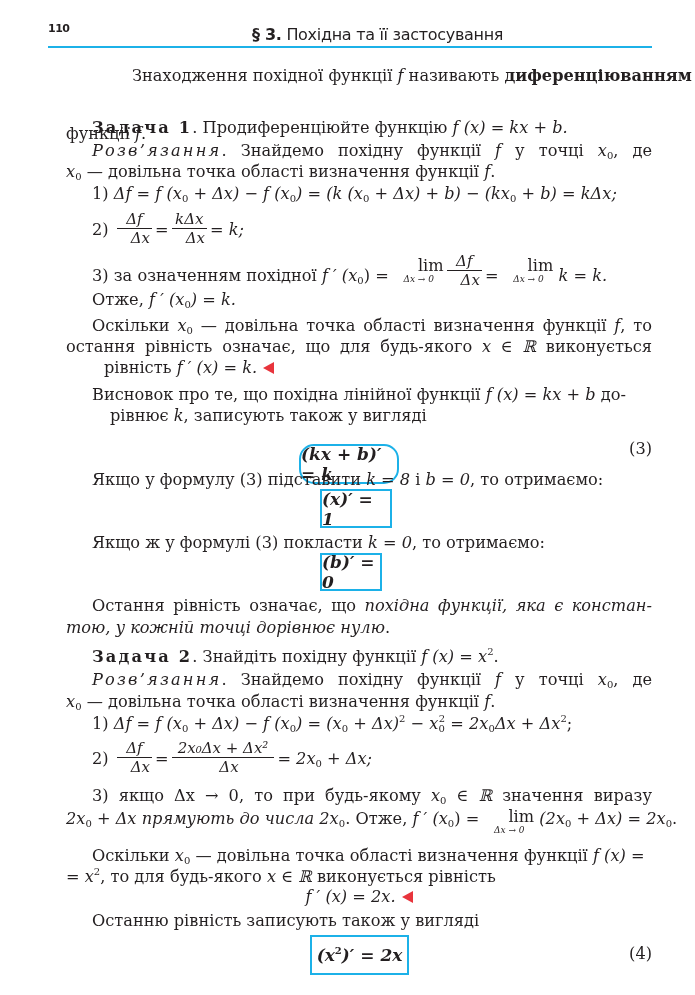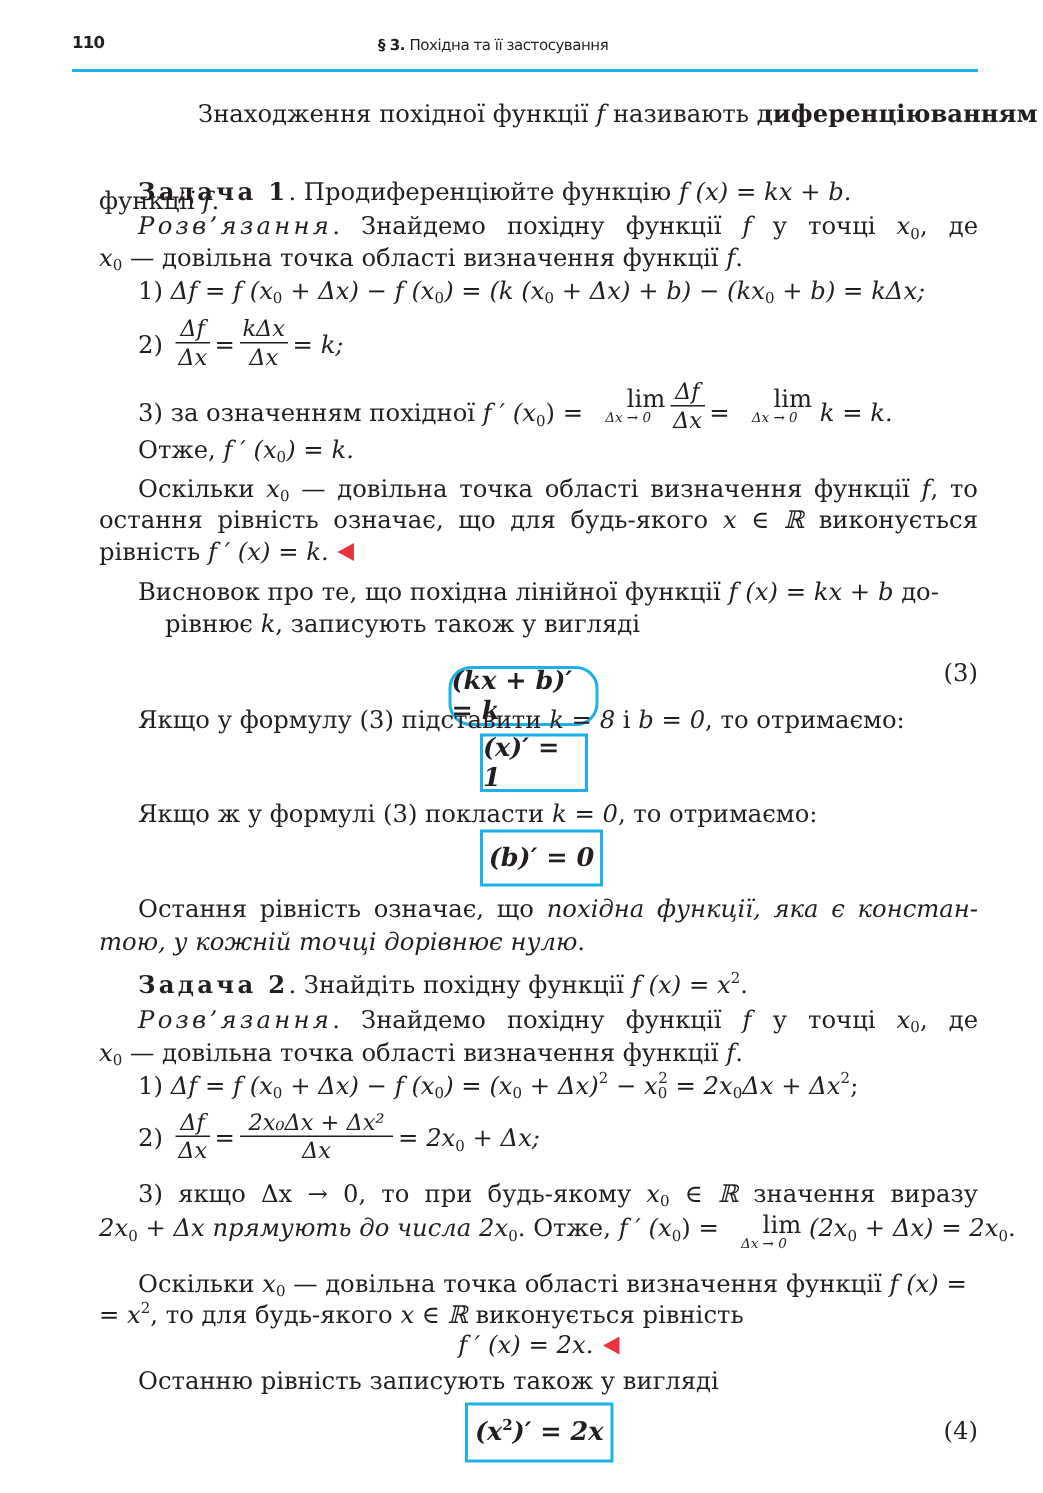--- a/index.html
+++ b/index.html
@@ -1,34 +1,34 @@
 <!DOCTYPE html>
 <html><head>
 <meta charset="utf-8">
 <style>
   html, body { margin:0; padding:0; background:#ffffff; }
   body { width:695px; height:995px; position:relative; overflow:hidden;
          font-family:"DejaVu Serif", "Liberation Serif", serif; color:#231f20; }
   .hdr-num { position:absolute; left:48px; top:22px; font-family:"DejaVu Sans","Liberation Sans",sans-serif;
              font-weight:bold; font-size:11px; letter-spacing:-0.5px; }
   .hdr-title { position:absolute; left:252px; top:25px; font-family:"DejaVu Sans","Liberation Sans",sans-serif;
-               font-size:10px; letter-spacing:-0.3px; }
+               font-size:16px; letter-spacing:-0.3px; }
   .hdr-title b { font-weight:bold; }
   .hdr-line { position:absolute; left:48px; top:46px; width:604px; height:2px; background:#1cb1e8; }
   .ln { position:absolute; left:66px; width:586px; font-size:16.2px; line-height:20px; white-space:nowrap; }
   .ln.ind { left:92px; width:560px; }
   .ln.just { text-align:justify; text-align-last:justify; white-space:normal; }
   .ln.center { text-align:center; left:66px; width:586px; }
   i.m { font-style:italic; }
   .sp { letter-spacing:2.2px; }
   sub { font-size:10px; vertical-align:-3px; line-height:0; }
   sup { font-size:10px; vertical-align:7px; line-height:0; }
   .frac { display:inline-block; vertical-align:middle; text-align:center; margin:0 3px; position:relative; top:-2px; }
   .frac .n { display:block; font-size:15px; line-height:18px; padding:0 2px; border-bottom:1px solid #231f20; }
-  .frac .d { display:block; font-size:15px; line-height:18px; padding:0 2px; }
+  .frac .d { display:block; font-size:15px; line-height:18px; padding:0 2px;margin-left:12px; }
   .lim { display:inline-block; vertical-align:top; text-align:center; line-height:16px; }
   .lim .l { display:block;margin-left:24px; }
   .lim .s { display:block; font-size:9px; line-height:10px; }
   .tri { display:inline-block; width:0; height:0; border-top:6px solid transparent; border-bottom:6px solid transparent;
          border-right:11px solid #e8343c; vertical-align:middle; margin-left:6px; position:relative; top:-1px; }
   .box { position:absolute; border:2.5px solid #1cb1e8; box-sizing:border-box; font-weight:bold; font-size:17px;
          display:flex; align-items:center; justify-content:center; }
   .box i { font-style:italic; }
   .eqnum { position:absolute; right:43px; font-size:16.2px; }
 </style>
@@ -84,21 +84,21 @@
 </div>
 
 <div class="ln ind just" style="top:316px;">
   <span>Оскільки </span><i class="m">x</i><sub>0</sub><span> — довільна точка області визначення функції </span><i class="m">f</i><span>, то</span>
 </div>
 <div class="ln just" style="top:337px;">
   <span>остання рівність означає, що для будь-якого</span>
   <i class="m">x ∈ ℝ</i>
   <span>виконується</span>
 </div>
-<div class="ln" style="top:358px;">
+<div class="ln" style="top:358px;margin-left:38px;">
   <span>рівність</span>
   <i class="m">f ′ (x) = k.</i><span class="tri"></span>
 </div>
 
 <div class="ln ind" style="top:385px;">
   <span>Висновок про те, що похідна лінійної функції</span>
   <i class="m">f (x) = kx + b</i><span> до-</span>
 </div>
 <div class="ln" style="top:406px;margin-left:44px;">
   <span>рівнює </span><i class="m">k</i><span>, записують також у вигляді</span>
@@ -114,21 +114,21 @@
 </div>
 
 <div class="box" style="left:320px; top:489px; width:72px; height:39px;">
   <i>(x)′ = 1</i>
 </div>
 
 <div class="ln ind" style="top:533px;">
   <span>Якщо ж у формулі (3) покласти </span><i class="m">k = 0</i><span>, то отримаємо:</span>
 </div>
 
-<div class="box" style="left:320px; top:553px; width:82px; height:38px;">
+<div class="box" style="left:320px; top:553px; width:62px; height:38px;">
   <i>(b)′ = 0</i>
 </div>
 
 <div class="ln ind just" style="top:596px;">
   <span>Остання рівність означає, що </span><i>похідна функції, яка є констан-</i>
 </div>
 <div class="ln" style="top:618px;">
   <i>тою, у кожній точці дорівнює нулю</i><span>.</span>
 </div>
 

